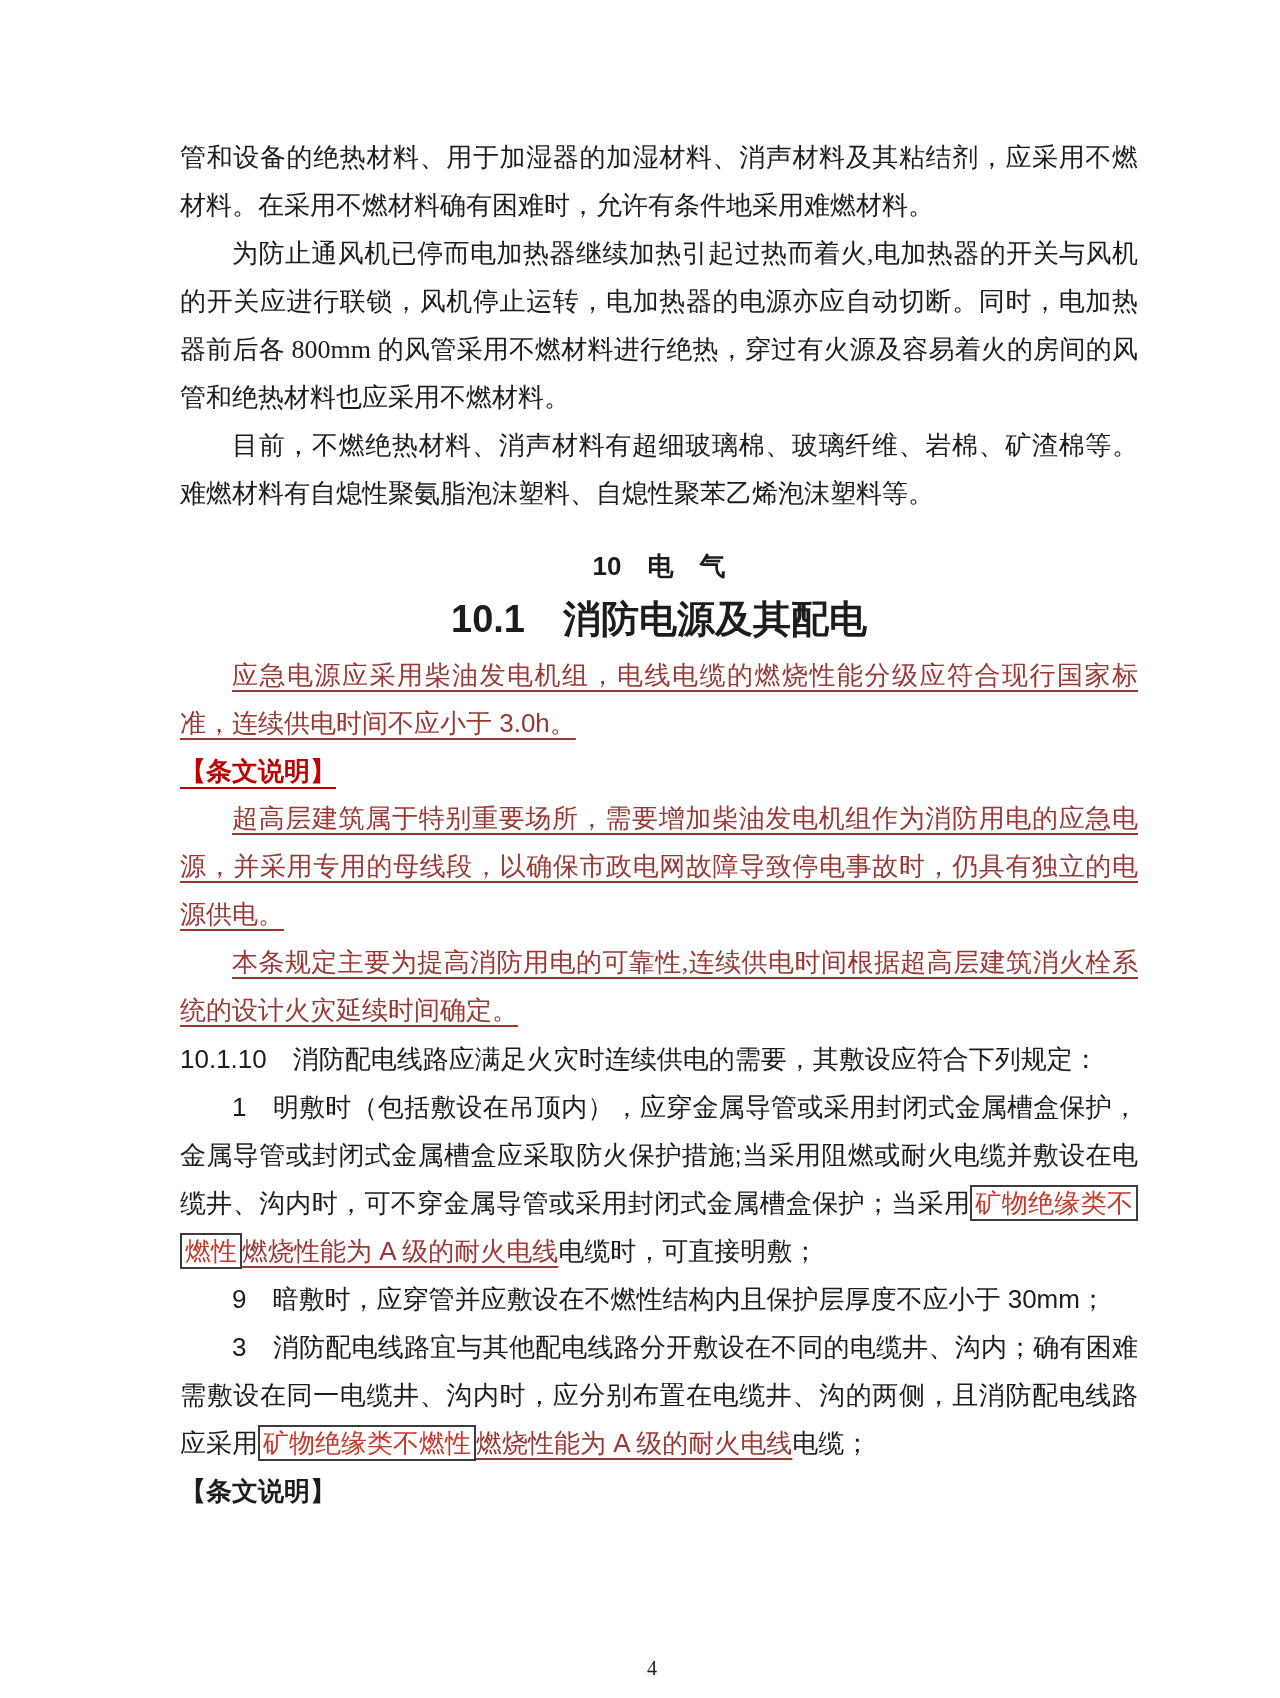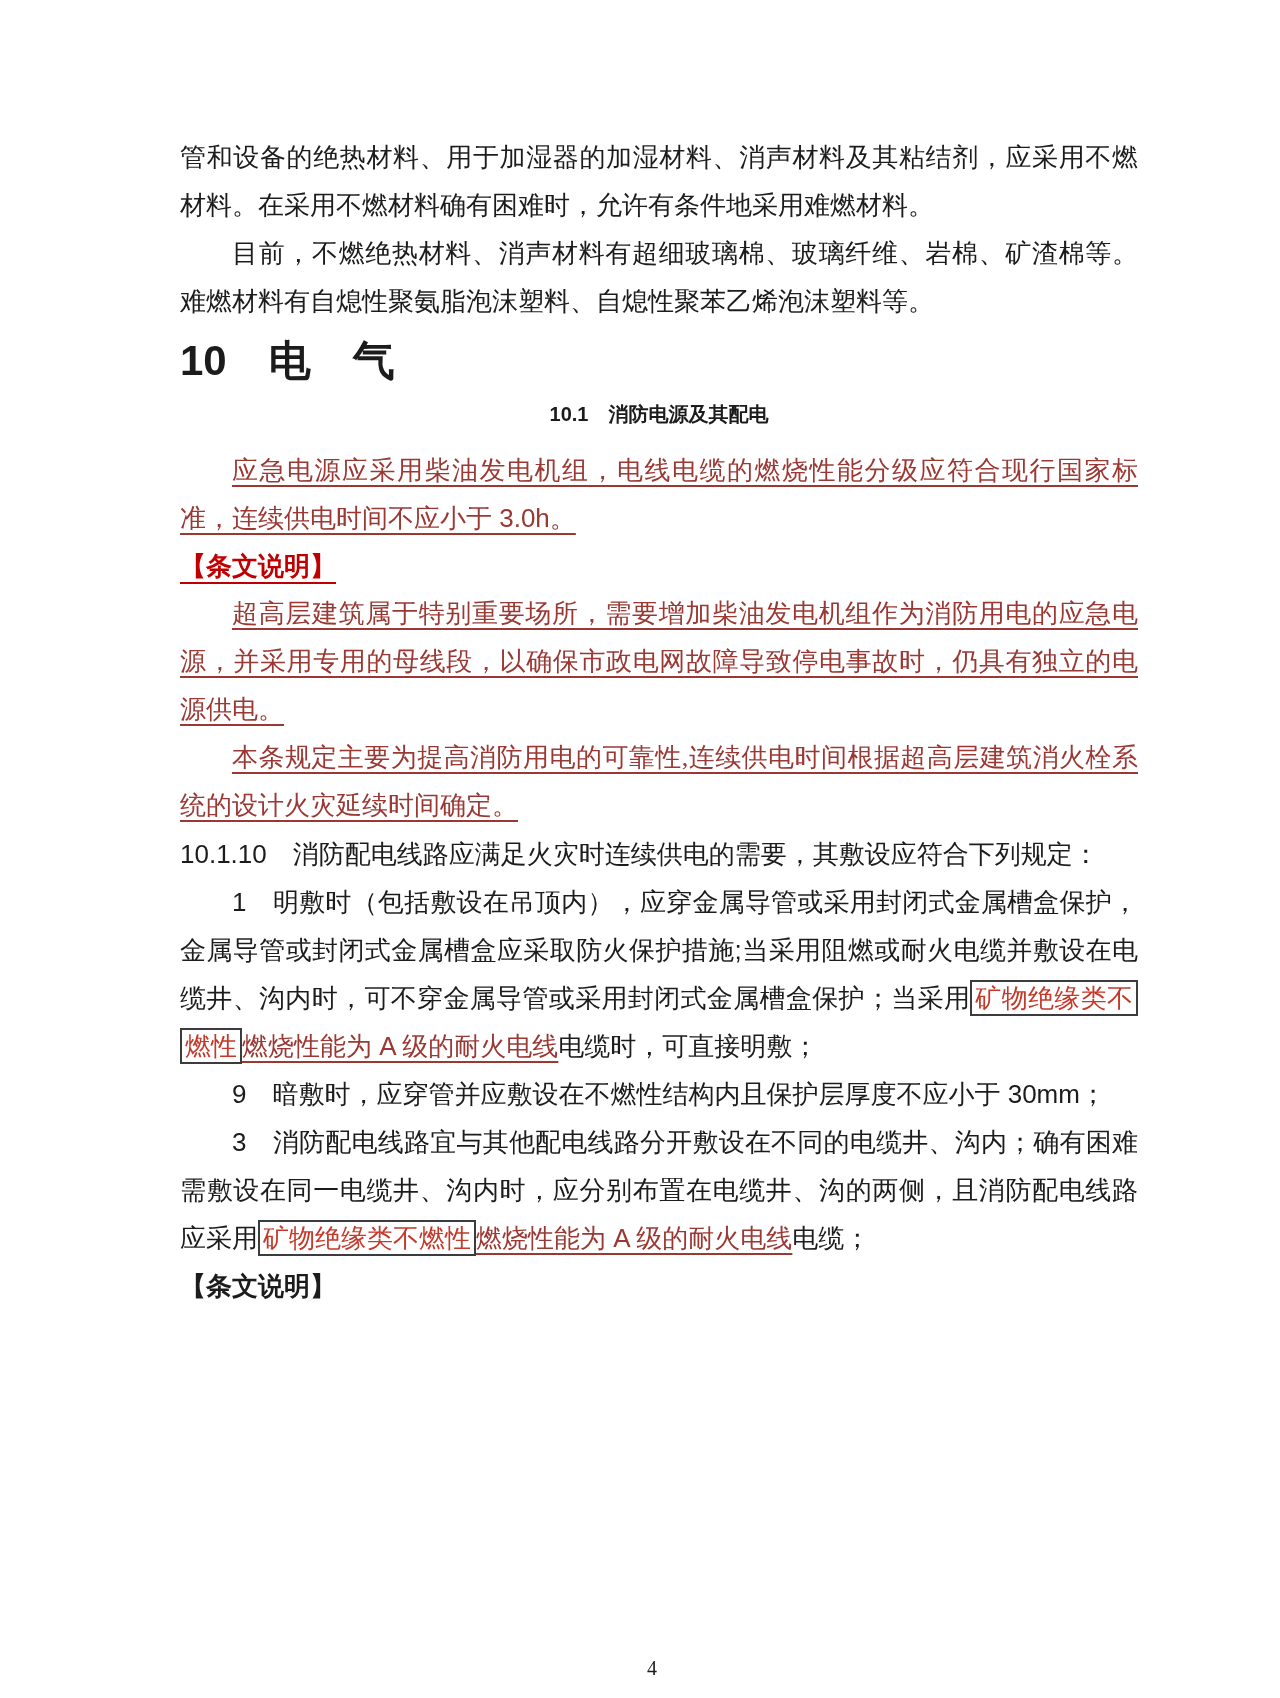--- a/index.html
+++ b/index.html
@@ -20,26 +20,26 @@
   .page{position:absolute;left:12px;top:0;width:1280px;height:1698px;background:#ffffff;}
   .doc{position:absolute;left:168px;top:134px;width:958px;}
   p{font-size:26px;line-height:48px;color:var(--text_black);text-align:justify;}
   .serif{font-family:"Liberation Serif","DejaVu Serif",serif;}
   .sans{font-family:"Liberation Sans","DejaVu Sans",sans-serif;}
   .indent{text-indent:2em;}
   .darkred{color:var(--dark_red);}
   .u{text-decoration:underline;text-underline-offset:6px;text-decoration-thickness:1.5px;}
   .chapter{
     font-family:"Liberation Sans","DejaVu Sans",sans-serif;
-    font-size:42px;font-weight:bold;color:var(--text_black);
-    line-height:54px;margin-top:8px;
+    font-size:26px;font-weight:bold;color:var(--text_black);
+    text-align:center;line-height:54px;margin-top:21px;
   }
   .section{
     font-family:"Liberation Sans","DejaVu Sans",sans-serif;
-    font-size:20px;font-weight:bold;color:var(--text_black);
+    font-size:38px;font-weight:bold;color:var(--text_black);
     text-align:center;line-height:52px;margin-bottom:6px;
   }
   .label-red{
     font-family:"Liberation Sans","DejaVu Sans",sans-serif;
     font-weight:bold;color:var(--bright_red);
     text-decoration:underline;text-underline-offset:7px;text-decoration-thickness:2px;
   }
   .label-black{
     font-family:"Liberation Sans","DejaVu Sans",sans-serif;
     font-weight:bold;color:var(--text_black);
@@ -59,20 +59,21 @@
   }
 </style>
 </head>
 <body>
 
 <div class="page">
   <div class="doc">
 
     <p class="serif">管和设备的绝热材料、用于加湿器的加湿材料、消声材料及其粘结剂，应采用不燃材料。在采用不燃材料确有困难时，允许有条件地采用难燃材料。</p>
 
+    <p class="serif indent">为防止通风机已停而电加热器继续加热引起过热而着火,电加热器的开关与风机的开关应进行联锁，风机停止运转，电加热器的电源亦应自动切断。同时，电加热器前后各 800mm 的风管采用不燃材料进行绝热，穿过有火源及容易着火的房间的风管和绝热材料也应采用不燃材料。</p>
 
     <p class="serif indent">目前，不燃绝热材料、消声材料有超细玻璃棉、玻璃纤维、岩棉、矿渣棉等。难燃材料有自熄性聚氨脂泡沫塑料、自熄性聚苯乙烯泡沫塑料等。</p>
 
     <h1 class="chapter">10　电　气</h1>
 
     <h2 class="section">10.1　消防电源及其配电</h2>
 
 
     <p class="sans darkred u indent">应急电源应采用柴油发电机组，电线电缆的燃烧性能分级应符合现行国家标准，连续供电时间不应小于 3.0h。</p>
 

